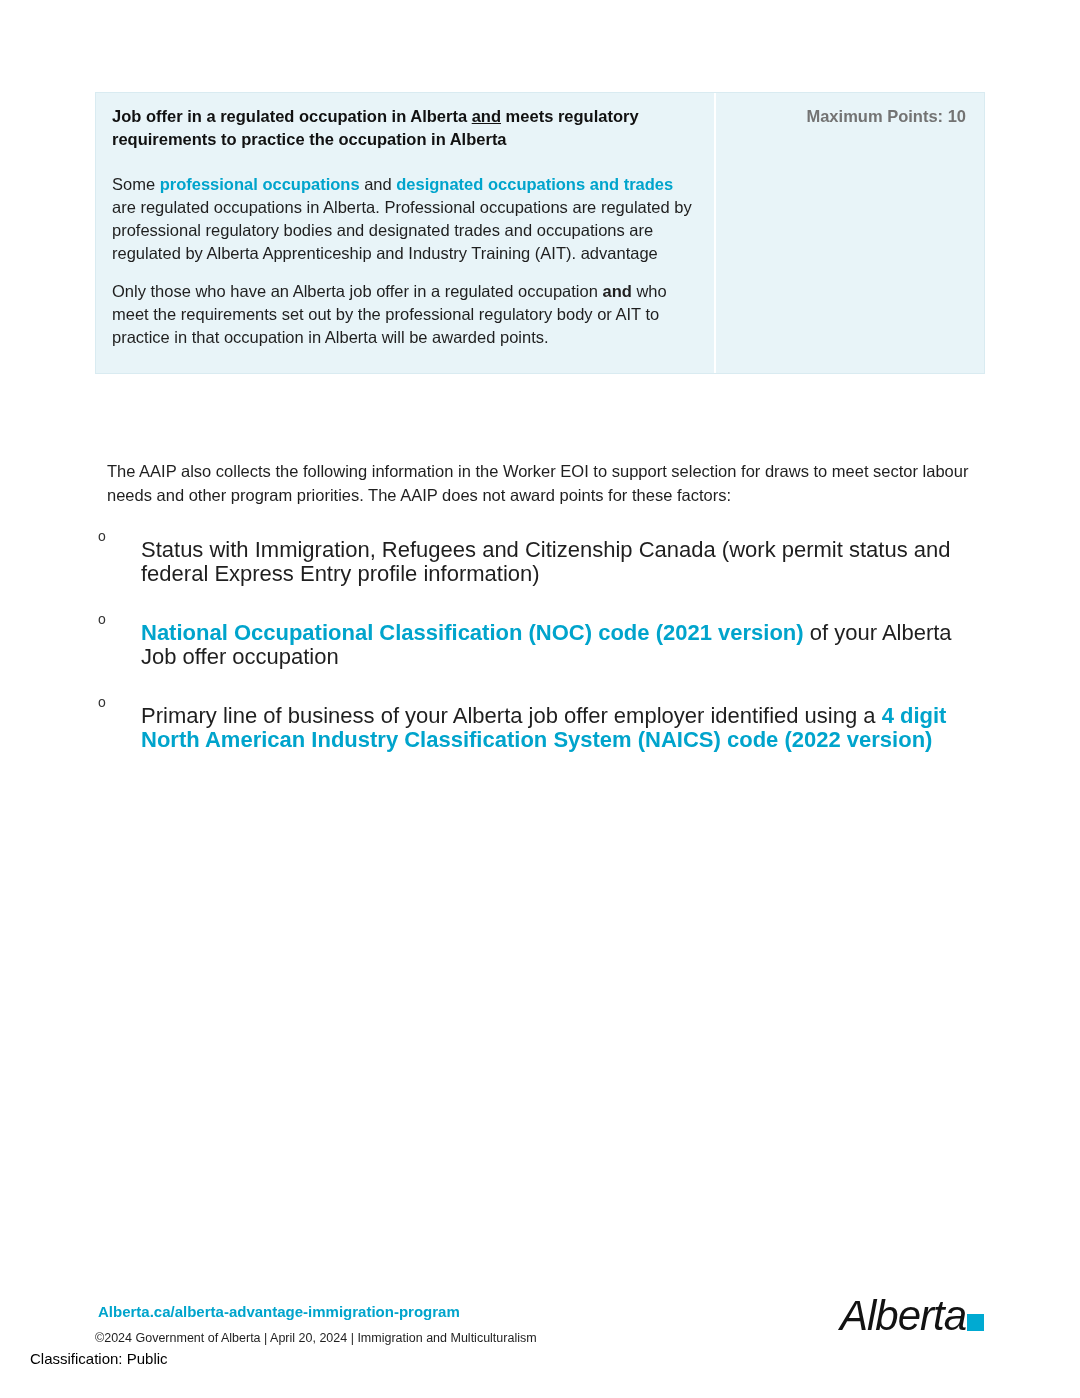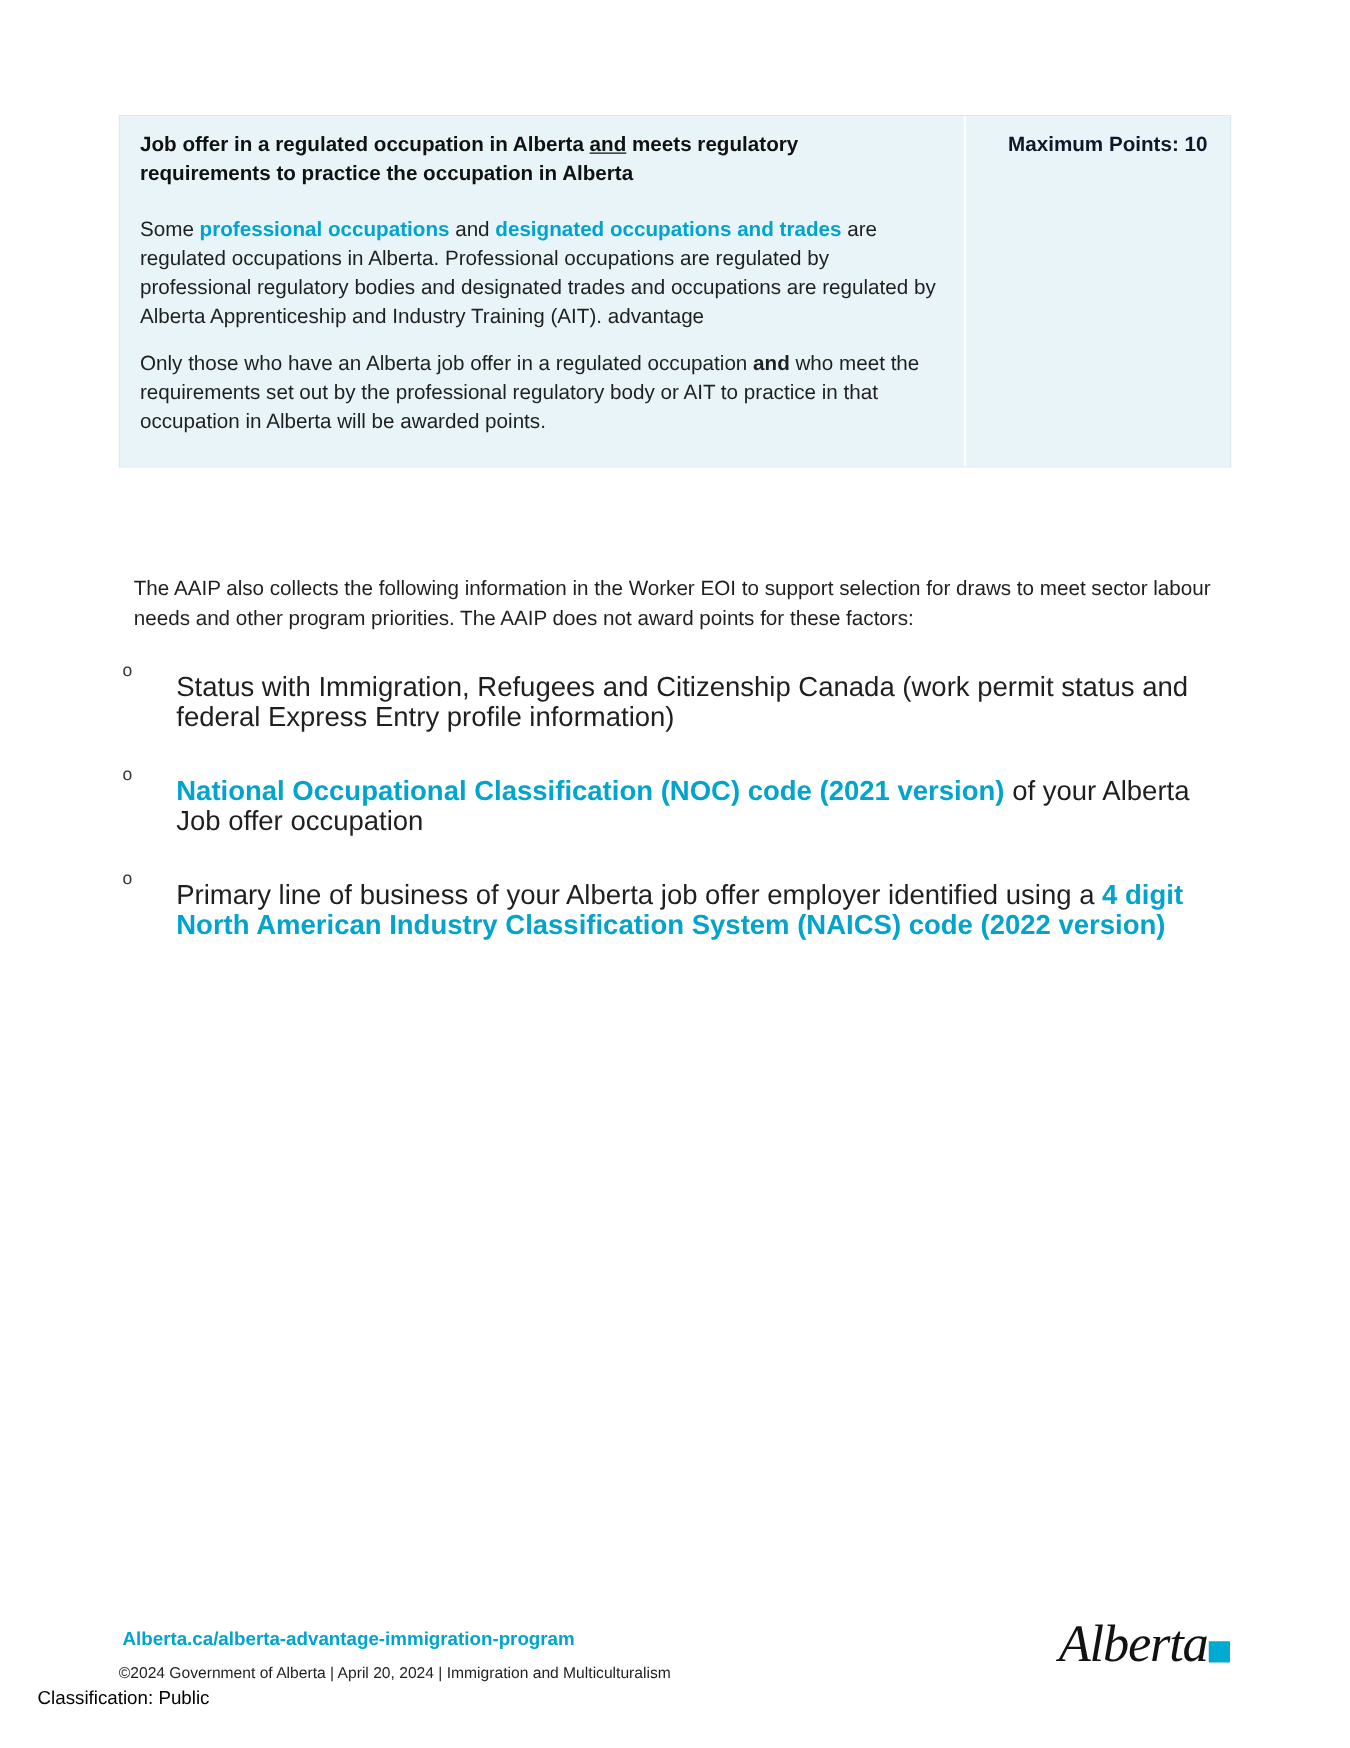--- a/index.html
+++ b/index.html
@@ -19,21 +19,21 @@
   }
   .page { position: absolute; inset: 0; }
 
   
   .points-table {
     position: absolute; left: 95px; top: 92px; width: 890px;
     display: flex;
     border: 1px solid #d9ebf1;
   }
   .cell-desc {
-    width: 677px;
+    width: 620px;
     background: var(--table_bg);
     padding: 12px 19px 24px 16px;
     border-right: 2px solid #ffffff;
   }
   .cell-points {
     flex: 1;
     background: var(--table_bg);
     padding: 12px 18px;
     text-align: right;
   }
@@ -53,21 +53,21 @@
   .teal-link {
     color: var(--accent);
     font-weight: bold;
     text-decoration: none;
     cursor: pointer;
   }
   .bold { font-weight: bold; }
   .max-points {
     margin: 0;
     font-size: 16.5px; line-height: 23px;
-    font-weight: bold; color: #0f172a;
+    font-weight: bold; color: #737373;
     white-space: nowrap;
   }
 
   
   .content {
     position: absolute; left: 95px; top: 459px; width: 896px;
   }
   .intro {
     margin: 0 0 17px 12px;
     font-size: 16.5px; line-height: 24px;
@@ -103,21 +103,21 @@
   .classification {
     position: absolute; left: 30px; top: 1350px;
     margin: 0;
     font-size: 15px; color: #000000;
   }
   .logo {
     position: absolute; right: 96px; top: 1292px;
     white-space: nowrap;
   }
   .logo-text {
-    font-family: Liberation Serif, serif;
+    font-family: Liberation Sans, sans-serif;
     font-style: italic;
     font-size: 42px;
     letter-spacing: -1px;
     color: #121212;
   }
   .logo-square {
     display: inline-block;
     width: 17px; height: 17px;
     background: var(--logo_square);
     margin-left: 1px;

